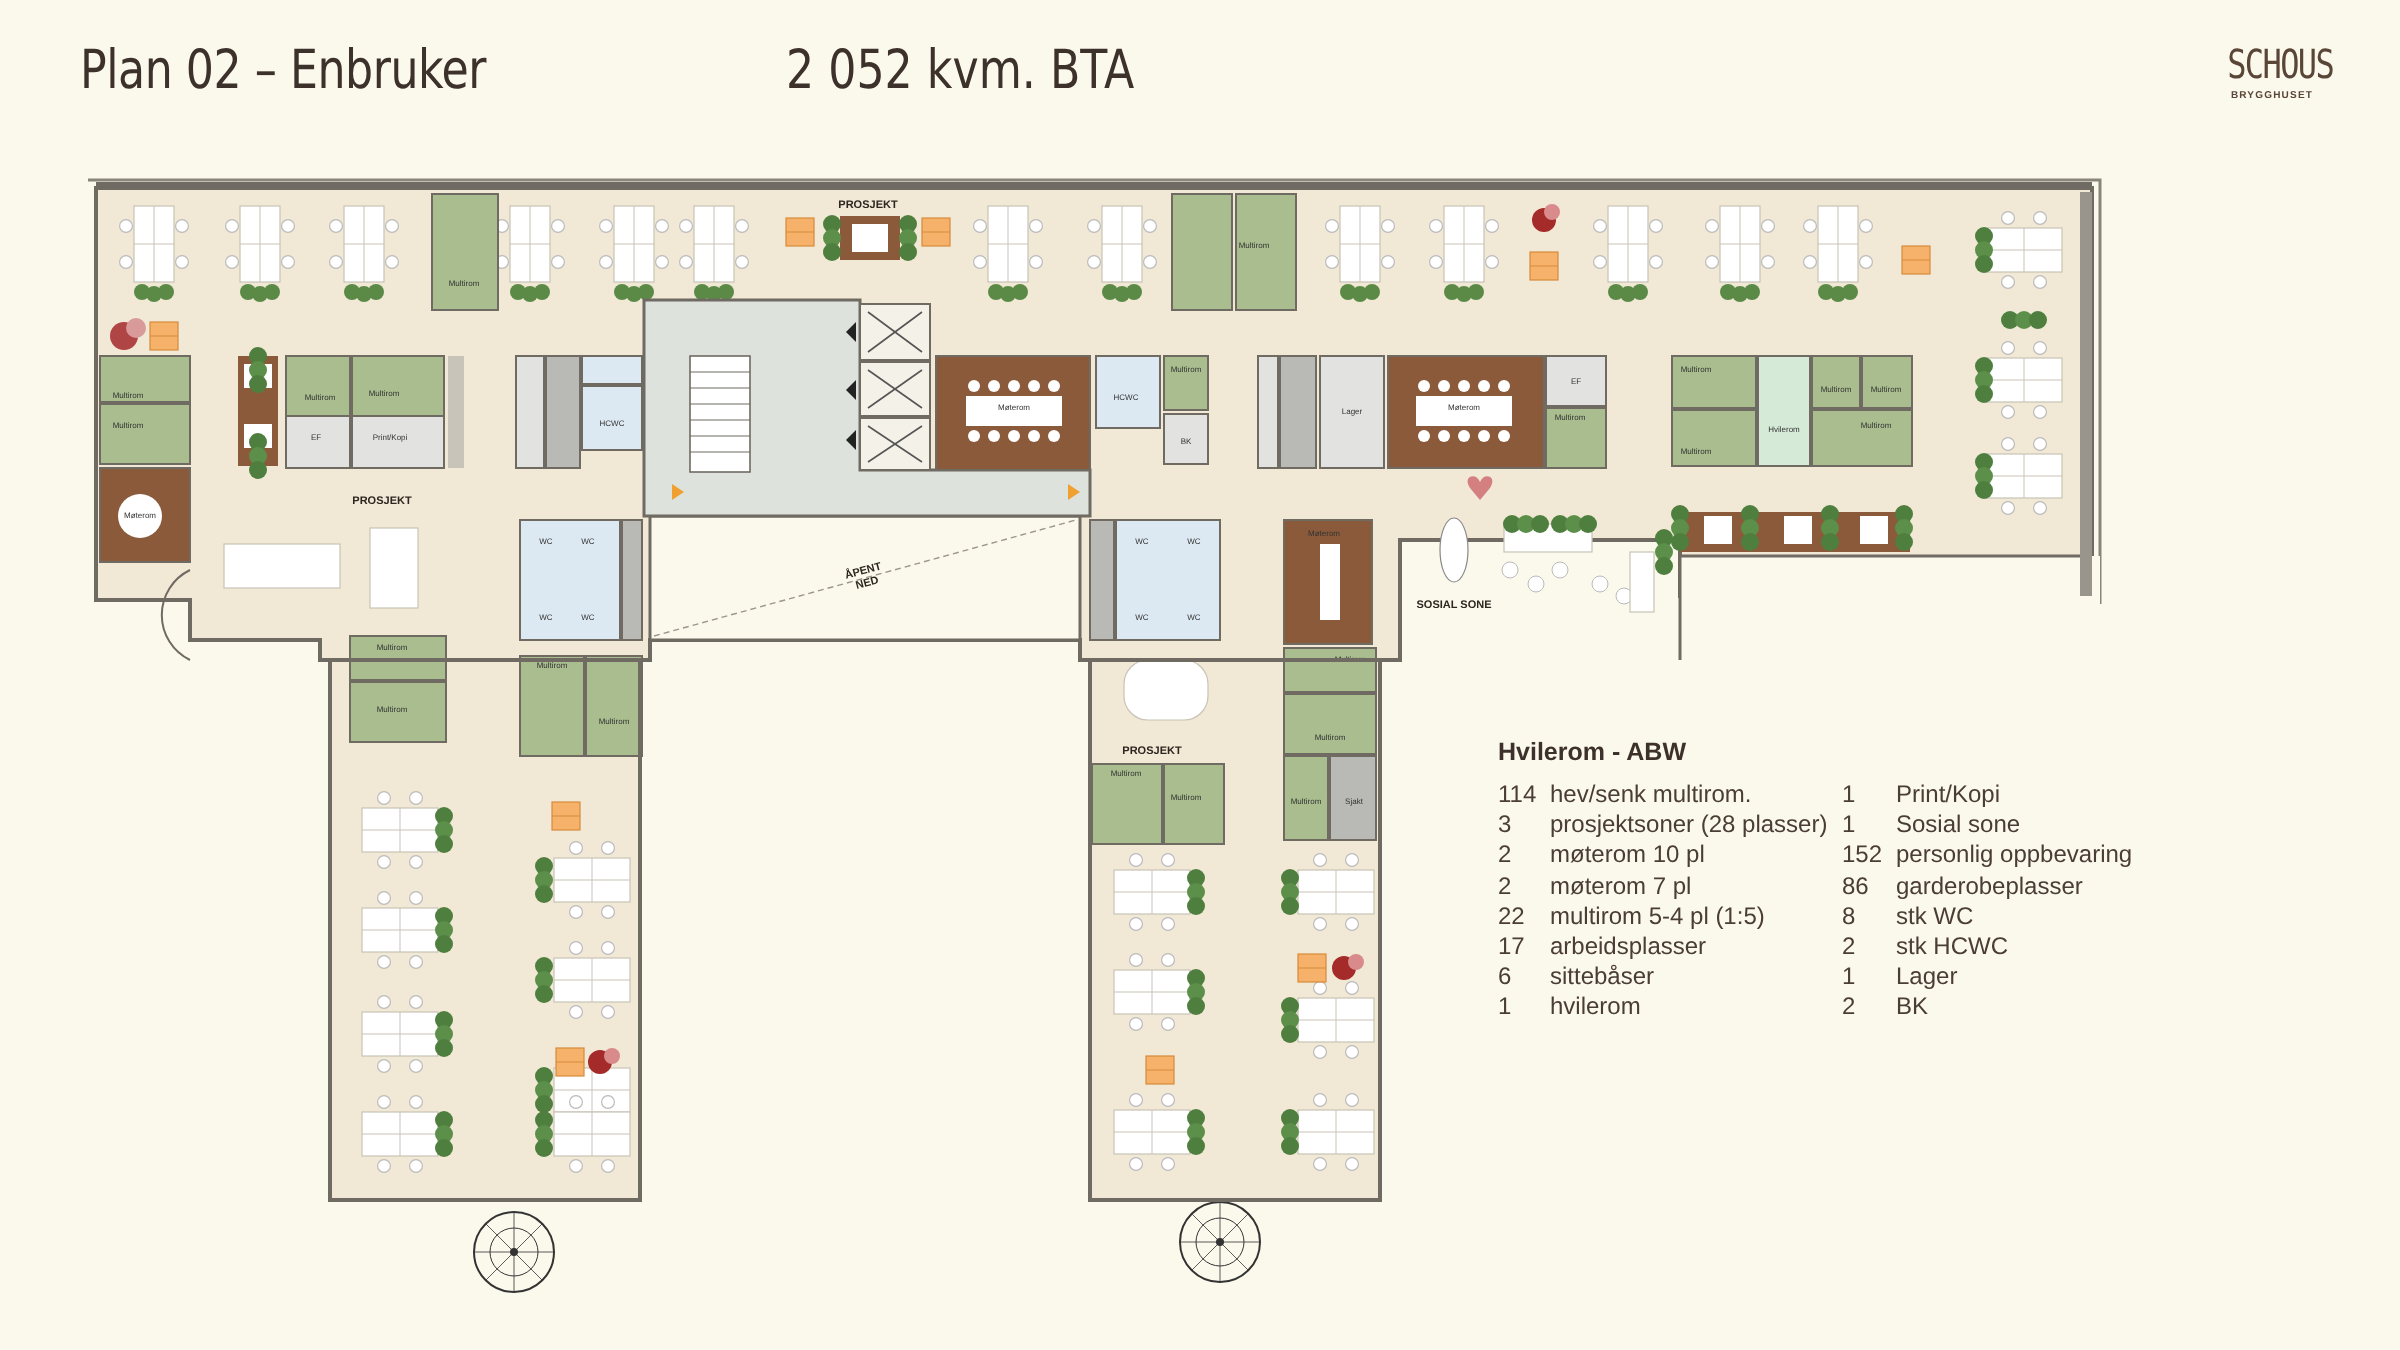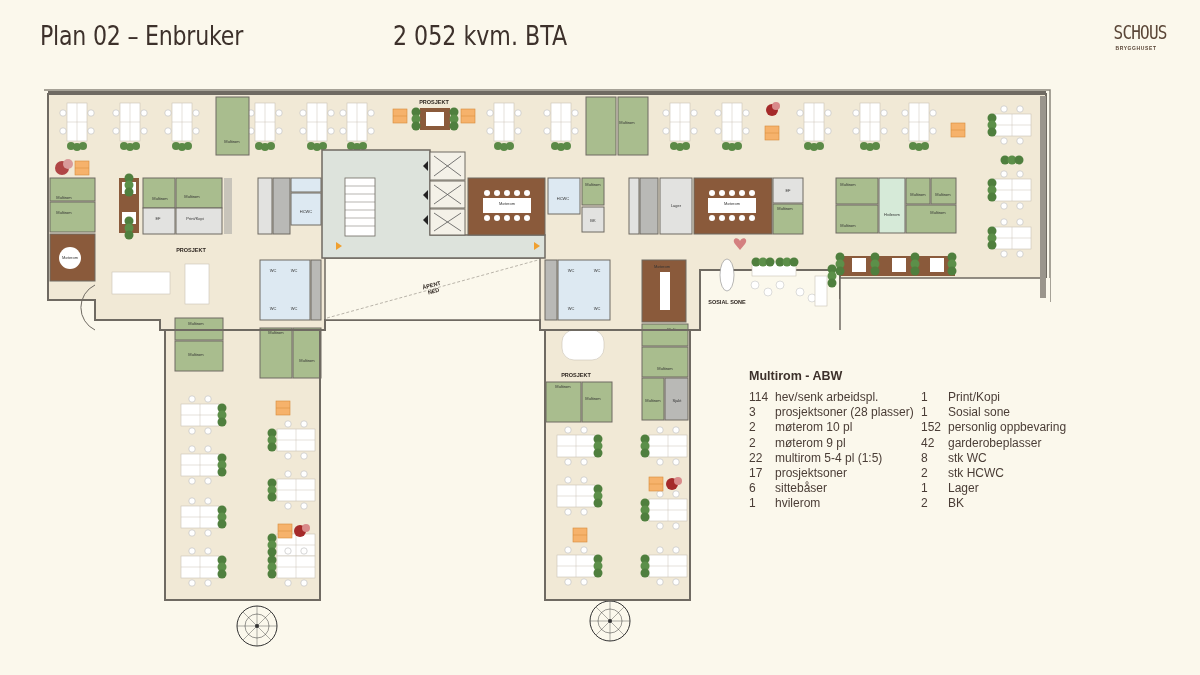--- a/index.html
+++ b/index.html
@@ -426,46 +426,46 @@
     <circle cx="610" cy="621" r="2" fill="#333"></circle>
   </g>
 
   <g fill="none" stroke="#6f6a62" stroke-width="2">
     <rect x="165" y="330" width="155" height="270"></rect>
     <rect x="545" y="330" width="145" height="270"></rect>
   </g>
 </svg>
 
 <div class="legend">
-  <div class="legend-head">Multirom - ABW</div>
+  <div class="legend-head">Hvilerom - ABW</div>
   <div class="legend-cols">
     <div class="legend-col c1">
       <div class="legend-row">
           <span class="n">114</span>
-          <span>hev/senk arbeidspl.</span>
+          <span>hev/senk multirom.</span>
         </div>
       <div class="legend-row">
           <span class="n">3</span>
           <span>prosjektsoner (28 plasser)</span>
         </div>
       <div class="legend-row">
           <span class="n">2</span>
           <span>møterom 10 pl</span>
         </div>
       <div class="legend-row">
           <span class="n">2</span>
-          <span>møterom 9 pl</span>
+          <span>møterom 7 pl</span>
         </div>
       <div class="legend-row">
           <span class="n">22</span>
           <span>multirom 5-4 pl (1:5)</span>
         </div>
       <div class="legend-row">
           <span class="n">17</span>
-          <span>prosjektsoner</span>
+          <span>arbeidsplasser</span>
         </div>
       <div class="legend-row">
           <span class="n">6</span>
           <span>sittebåser</span>
         </div>
       <div class="legend-row">
           <span class="n">1</span>
           <span>hvilerom</span>
         </div>
     </div>
@@ -476,21 +476,21 @@
         </div>
       <div class="legend-row">
           <span class="n">1</span>
           <span> Sosial sone</span>
         </div>
       <div class="legend-row">
           <span class="n">152</span>
           <span> personlig oppbevaring</span>
         </div>
       <div class="legend-row">
-          <span class="n">42</span>
+          <span class="n">86</span>
           <span> garderobeplasser</span>
         </div>
       <div class="legend-row">
           <span class="n">8</span>
           <span>stk WC</span>
         </div>
       <div class="legend-row">
           <span class="n">2</span>
           <span>stk HCWC</span>
         </div>

